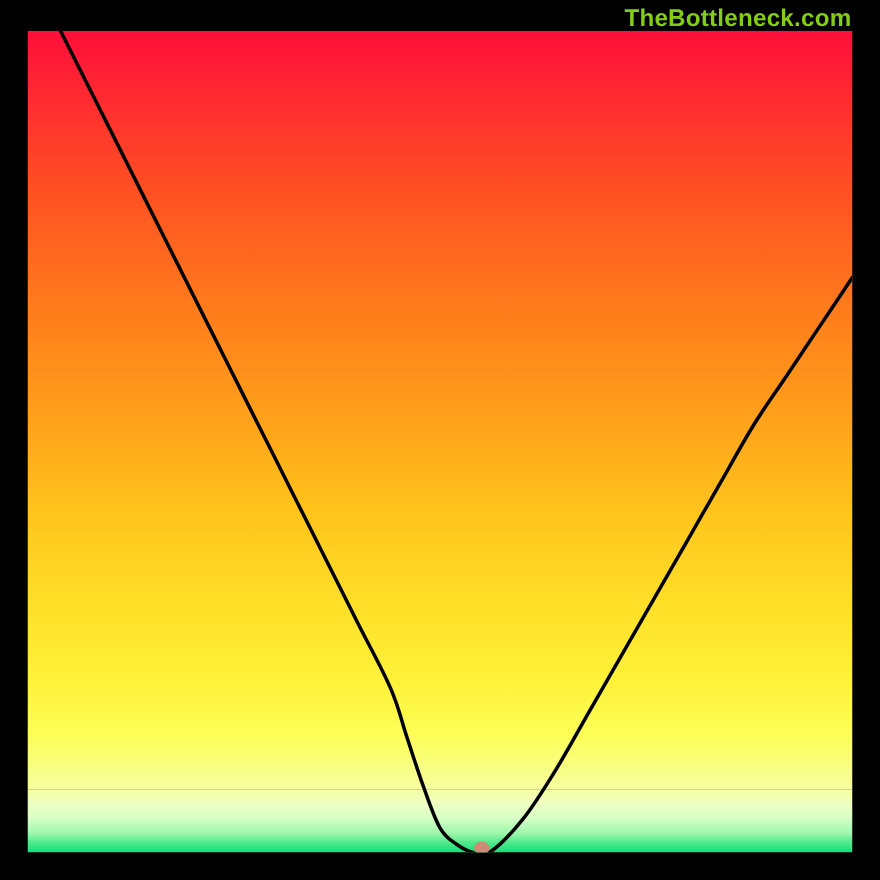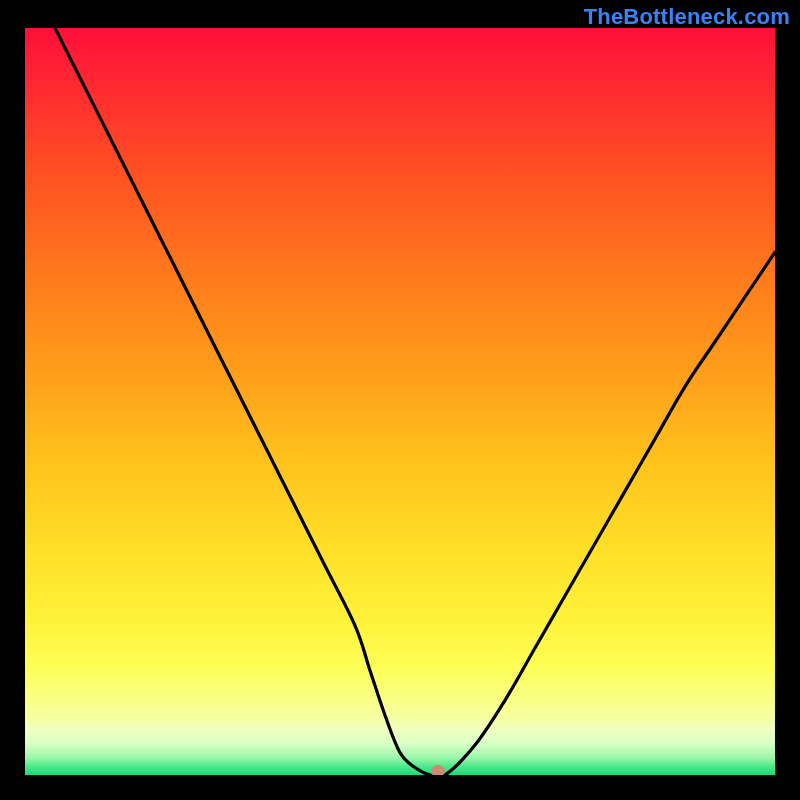--- a/index.html
+++ b/index.html
@@ -13,22 +13,22 @@
   }
   .frame {
     position: relative;
     width: 800px;
     height: 800px;
     background: #000;
   }
   .watermark {
     position: absolute;
     top: 4px;
-    right: 10px;
-    color: #3b82f6;
+    right: 26px;
+    color: #84cc16;
     font-size: 22px;
     font-weight: 600;
     letter-spacing: 0.2px;
     z-index: 5;
     user-select: none;
   }
   .plot-area {
     position: absolute;
     left: 25px;
     top: 28px;

